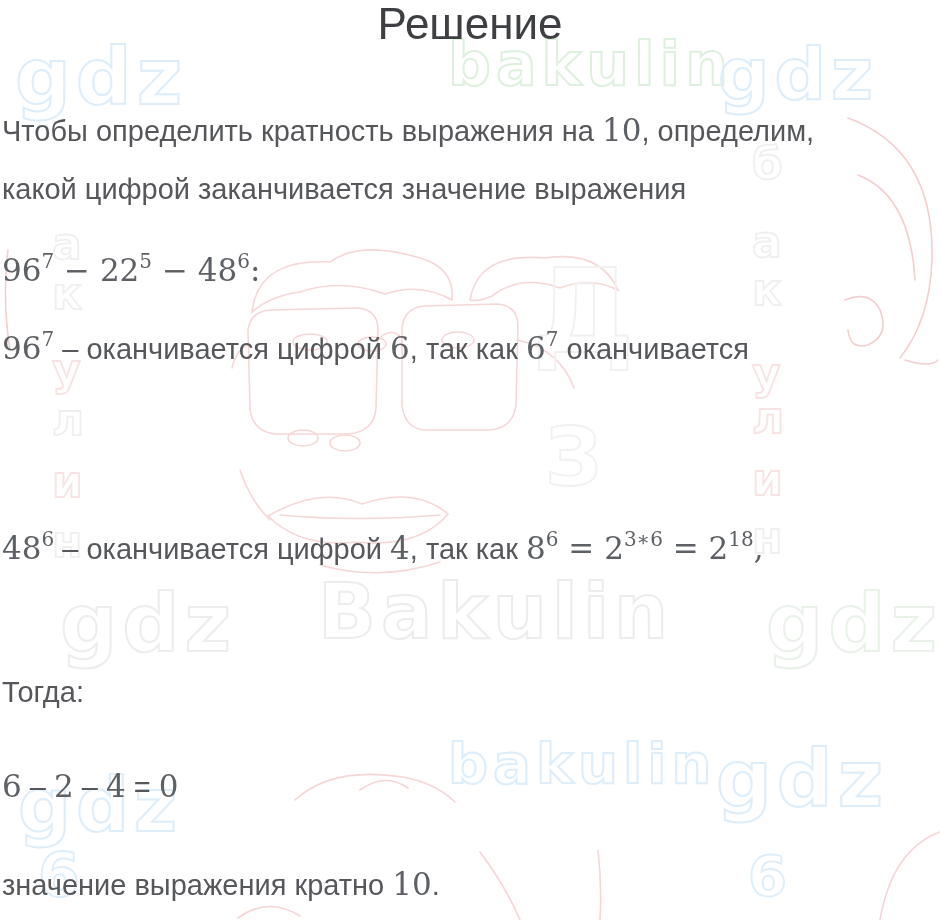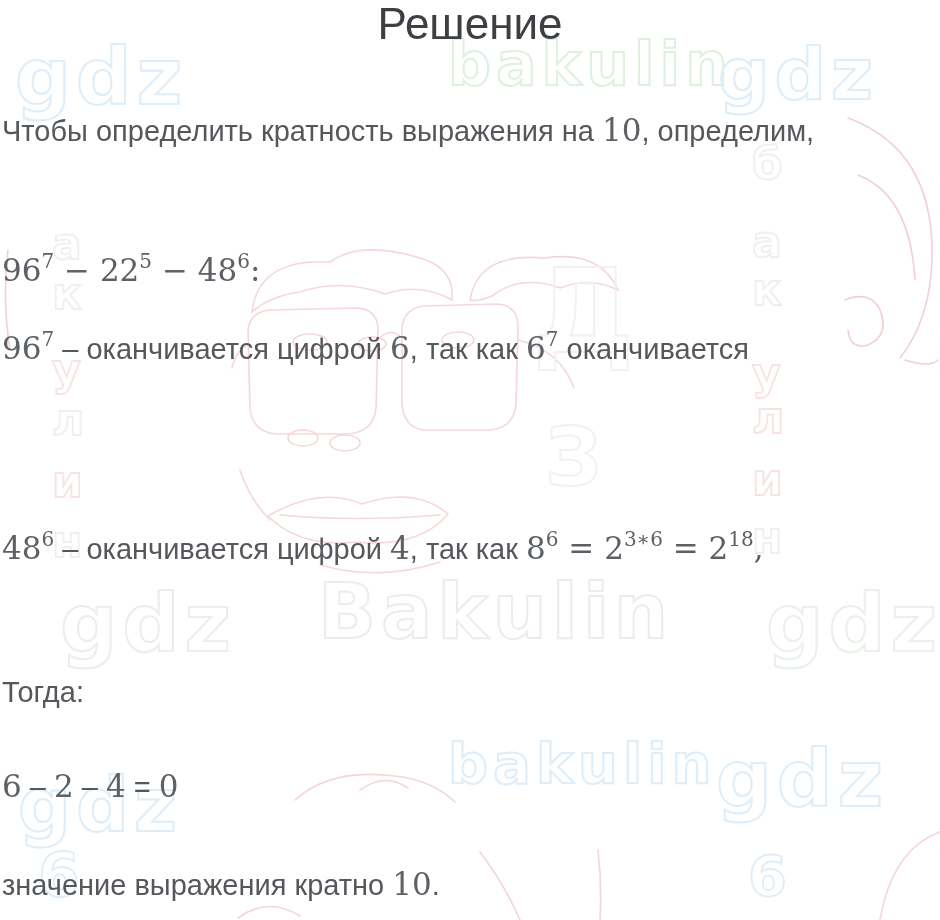--- a/index.html
+++ b/index.html
@@ -115,20 +115,21 @@
   <span class="wm wm-v" style="left:532px;top:255px;font-size:115px;-webkit-text-stroke-color:#f2f0f1;">Д</span>
   <span class="wm wm-v" style="left:545px;top:418px;font-size:80px;-webkit-text-stroke-color:#f2f0f1;">З</span>
 </div>
 
 <div class="content">
 
   <div class="title">Решение</div>
 
   <div class="ln l1"><span>Чтобы определить кратность выражения на </span><span class="m">10</span><span>, определим,</span></div>
 
+  <div class="ln l2"><span>какой цифрой заканчивается значение выражения</span></div>
 
   <div class="ln l3"><span class="m">96</span><span class="m sup">7</span><span class="m"> − </span><span class="m">22</span><span class="m sup">5</span><span class="m"> − </span><span class="m">48</span><span class="m sup">6</span><span class="m">:</span></div>
 
   <div class="ln l4"><span class="m">96</span><span class="m sup">7</span><span> – оканчивается цифрой </span><span class="m">6</span><span>, так как </span><span class="m">6</span><span class="m sup">7</span><span> оканчивается</span></div>
 
 
 
   <div class="ln l7"><span class="m">48</span><span class="m sup">6</span><span> – оканчивается цифрой </span><span class="m">4</span><span>, так как </span><span class="m">8</span><span class="m sup">6</span><span class="m"> = 2</span><span class="m sup">3∗6</span><span class="m"> = 2</span><span class="m sup">18</span><span class="m">,</span></div>
 
 

